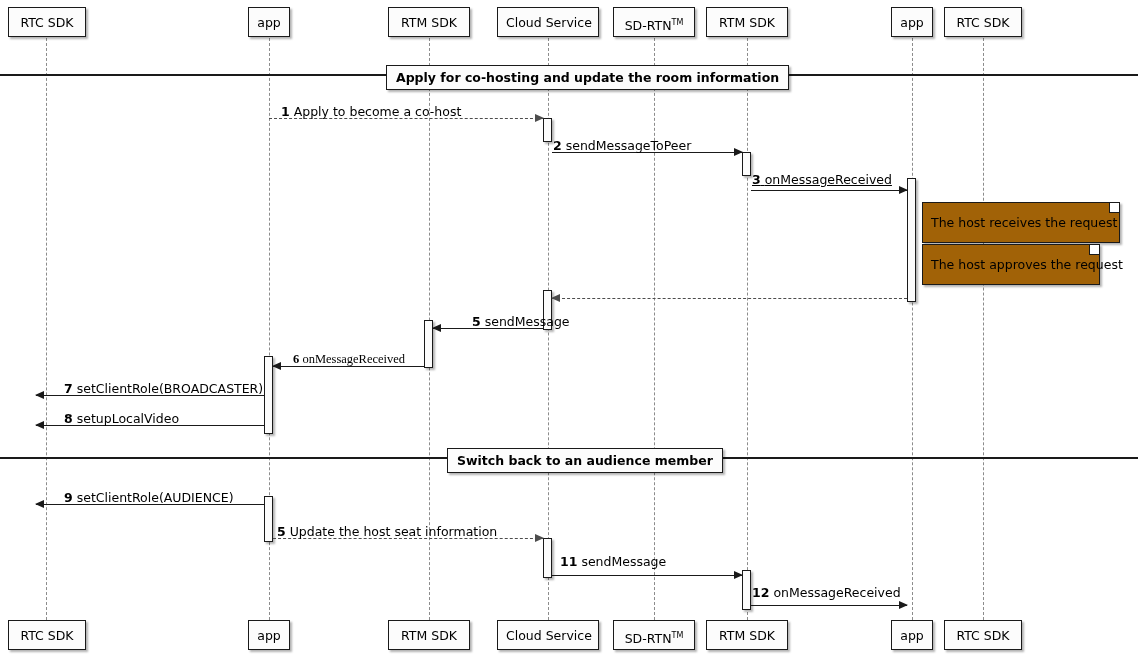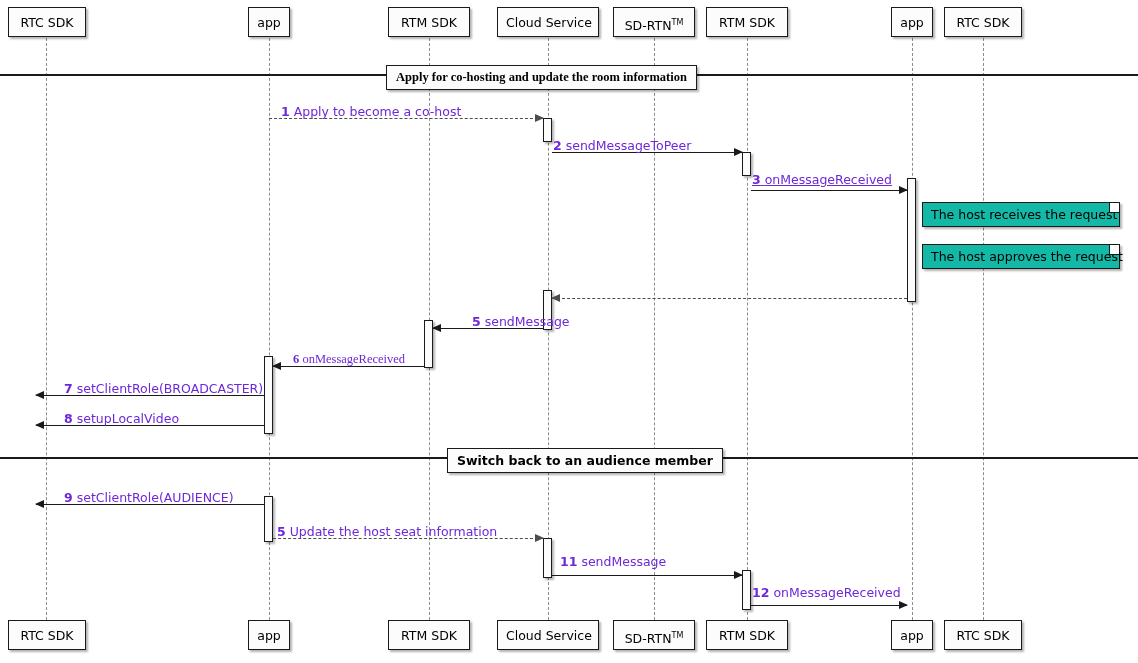--- a/index.html
+++ b/index.html
@@ -60,21 +60,21 @@
   }
   .arrow.right .head{right:-1px;border-left:9px solid #1a1a1a;}
   .arrow.left  .head{left:-1px; border-right:9px solid #1a1a1a;}
   .arrow.dotted.right .head{border-left-color:#4d4d4d;}
   .arrow.dotted.left  .head{border-right-color:#4d4d4d;}
 
   .msg-label{
     position:absolute;
     white-space:nowrap;
     font-size:12.5px;
-    color:#6d28d9;
+    color:#000000;
   }
   .msg-label b{font-weight:bold;}
 
   
   .divider-line{
     position:absolute;
     left:0;width:1138px;height:0;
     border-top:1px solid #1a1a1a;
     border-bottom:1px solid #1a1a1a;
   }
@@ -86,25 +86,25 @@
     font-weight:bold;
     font-size:12.5px;
     padding:4px 9px;
     white-space:nowrap;
     box-sizing:border-box;
   }
 
   
   .note{
     position:absolute;
-    background:#14b8a6;
-    border:1px solid #1a1a1a;
-    box-shadow:2px 2px 2px rgba(0,0,0,0.30);
-    font-size:12.5px;
-    padding:4px 8px;
+    background:#a16207;
+    border:1px solid #1a1a1a;
+    box-shadow:2px 2px 2px rgba(0,0,0,0.30);
+    font-size:12.5px;
+    padding:12px 8px;
     white-space:nowrap;
     box-sizing:border-box;
   }
   .note .fold{
     position:absolute;top:0;right:0;
     width:9px;height:9px;
     background:#ffffff;
     border-left:1px solid #1a1a1a;
     border-bottom:1px solid #1a1a1a;
   }
@@ -135,21 +135,21 @@
   <div class="participant" style="left:8px;top:620px;width:78px;"><span>RTC SDK</span></div>
   <div class="participant" style="left:248px;top:620px;width:42px;"><span>app</span></div>
   <div class="participant" style="left:388px;top:620px;width:82px;"><span>RTM SDK</span></div>
   <div class="participant" style="left:497px;top:620px;width:102px;"><span>Cloud Service</span></div>
   <div class="participant" style="left:613px;top:620px;width:82px;"><span>SD-RTN</span><sup>TM</sup></div>
   <div class="participant" style="left:706px;top:620px;width:82px;"><span>RTM SDK</span></div>
   <div class="participant" style="left:891px;top:620px;width:42px;"><span>app</span></div>
   <div class="participant" style="left:944px;top:620px;width:78px;"><span>RTC SDK</span></div>
 
   <div class="divider-line" style="top:74px;"></div>
-  <div class="divider-title" style="left:386px;top:65px;font-family:Liberation Serif, serif;">
+  <div class="divider-title" style="left:386px;top:65px;">
     <span>Apply for co-hosting and update the room information</span>
   </div>
 
   <div class="activation" style="left:543px;top:118px;height:24px;"></div>
   <div class="activation" style="left:742px;top:152px;height:24px;"></div>
   <div class="activation" style="left:907px;top:178px;height:124px;"></div>
   <div class="activation" style="left:543px;top:290px;height:40px;"></div>
   <div class="activation" style="left:424px;top:320px;height:48px;"></div>
   <div class="activation" style="left:264px;top:356px;height:78px;"></div>
   <div class="activation" style="left:264px;top:496px;height:46px;"></div>
@@ -180,21 +180,21 @@
   </div>
   <div class="msg-label" style="left:752px;top:172px;text-decoration:underline;">
     <b>3</b>
     <span>onMessageReceived</span>
   </div>
 
   <div class="note" style="left:922px;top:202px;width:198px;">
     <span>The host receives the request</span>
     <span class="fold"></span>
   </div>
-  <div class="note" style="left:922px;top:244px;width:198px;">
+  <div class="note" style="left:922px;top:244px;width:178px;">
     <span>The host approves the request</span>
     <span class="fold"></span>
   </div>
 
   <div class="arrow dotted left" style="left:552px;top:298px;width:355px;">
     <div class="line"></div>
       <div class="head"></div>
   </div>
 
   <div class="arrow solid left" style="left:433px;top:328px;width:110px;">

